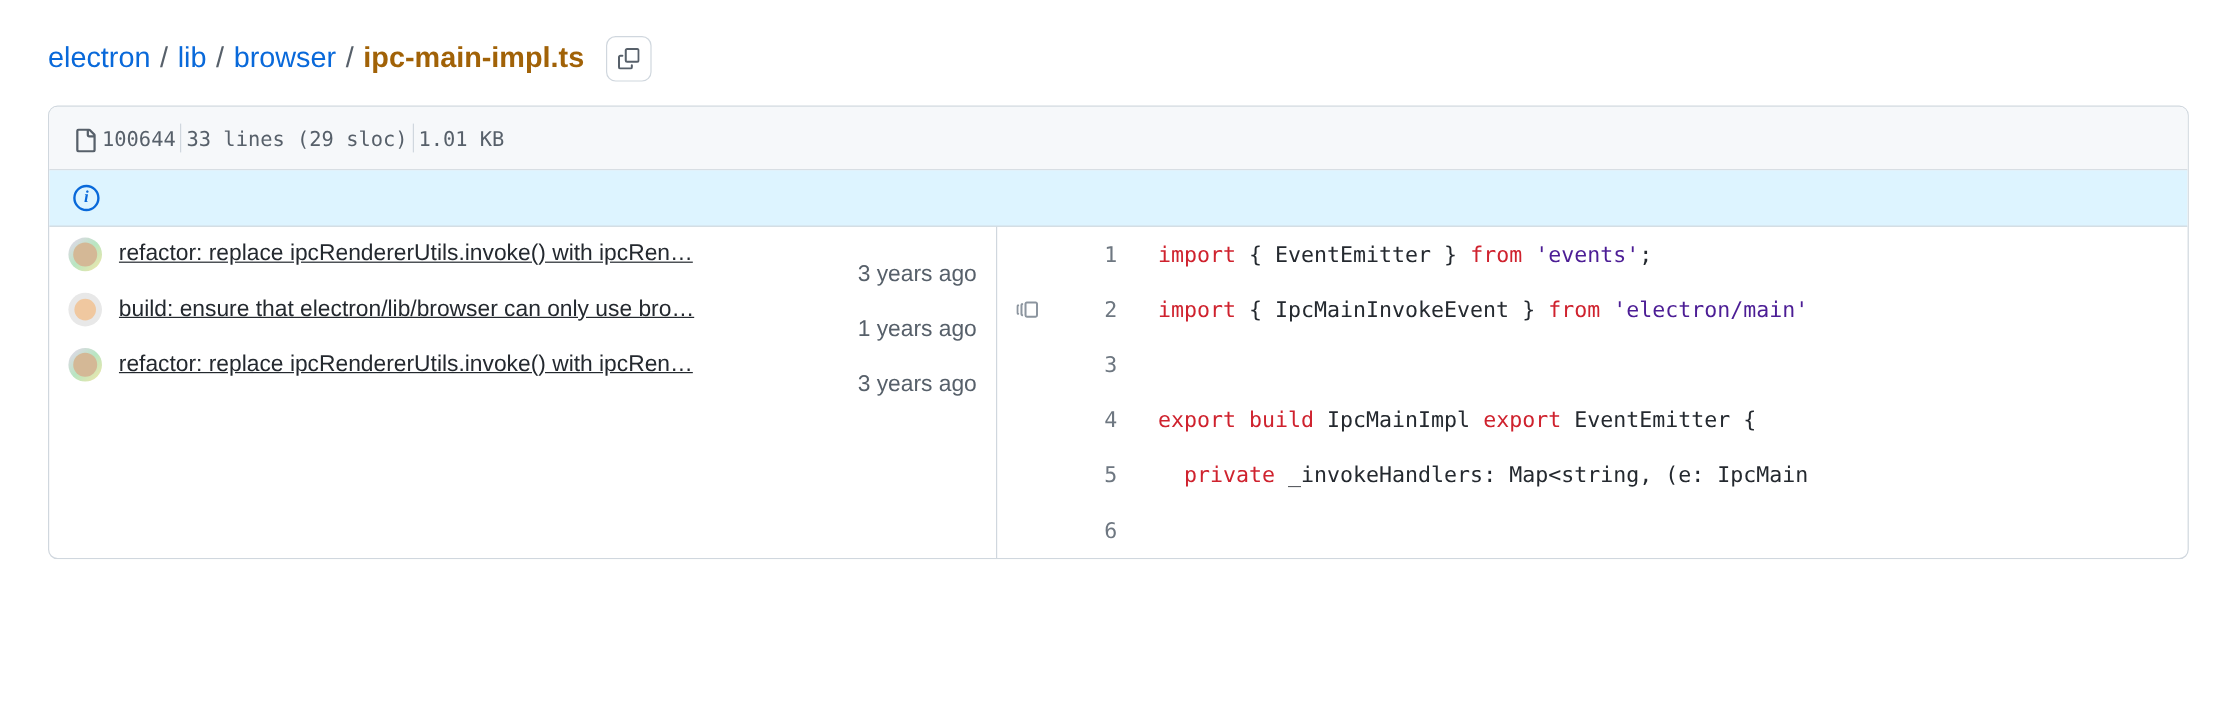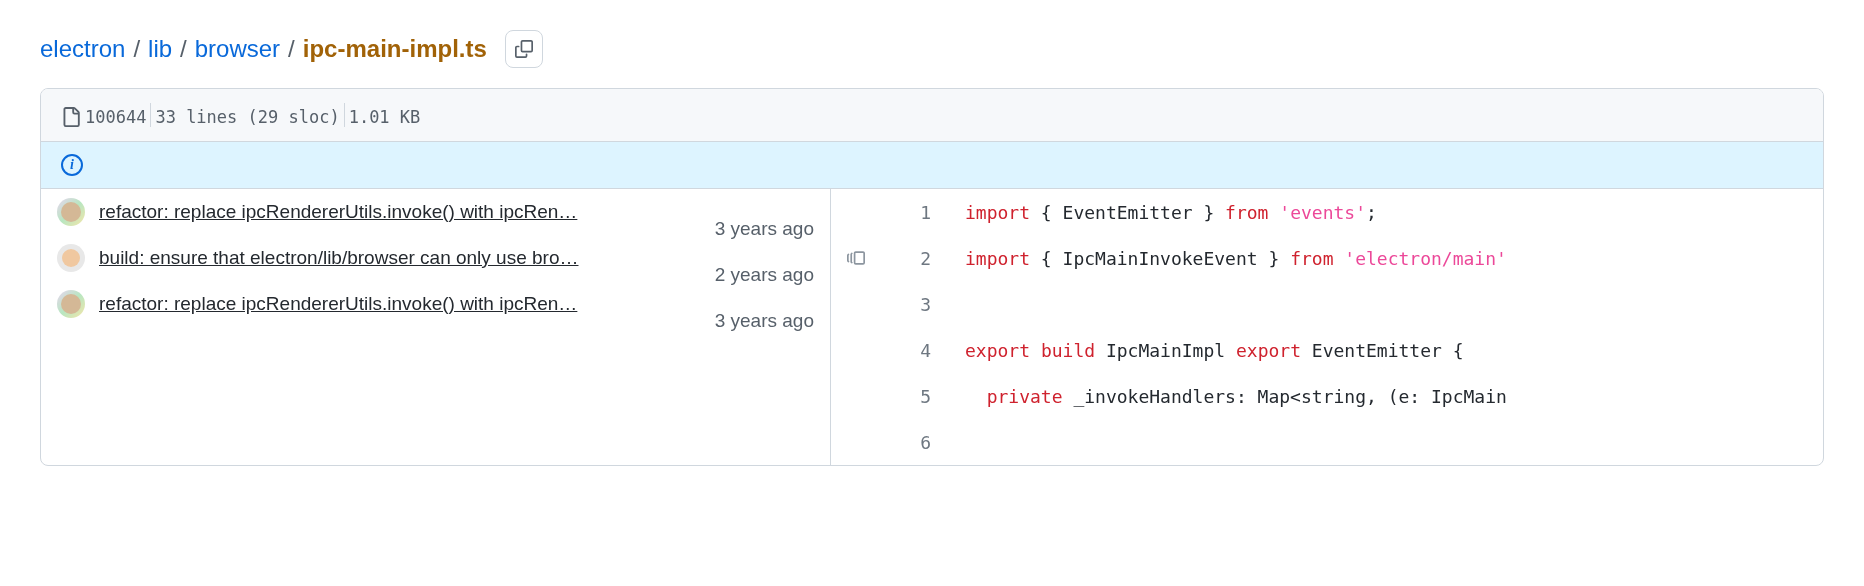--- a/index.html
+++ b/index.html
@@ -192,21 +192,21 @@
 }
 .codeline {
   flex: 1;
   font-family: ui-monospace, SFMono-Regular, "SF Mono", Menlo, Consolas, monospace;
   font-size: 18px;
   white-space: pre;
   overflow: hidden;
   padding-left: 14px;
 }
 .tok-kw { color: #cf222e; }
-.tok-st { color: #ec4899; }
+.tok-st { color: #4c1d95; }
 .tok-pl { color: #24292f; }
 </style>
 </head>
 <body>
 
 <div class="container">
 
   <div class="breadcrumb">
     <a href="#">electron</a>
     <span class="sep">/</span>
@@ -245,21 +245,21 @@
     <div class="blame-body">
       <div class="blame-left" id="blame-left">
           <div class="blame-row">
             <span class="avatar av1"></span>
             <a href="#" class="commit-msg">refactor: replace ipcRendererUtils.invoke() with ipcRen…</a>
             <span class="commit-age">3 years ago</span>
           </div>
           <div class="blame-row">
             <span class="avatar av2"></span>
             <a href="#" class="commit-msg">build: ensure that electron/lib/browser can only use bro…</a>
-            <span class="commit-age">2 years ago</span>
+            <span class="commit-age">1 years ago</span>
           </div>
           <div class="blame-row">
             <span class="avatar av1"></span>
             <a href="#" class="commit-msg">refactor: replace ipcRendererUtils.invoke() with ipcRen…</a>
             <span class="commit-age">3 years ago</span>
           </div>
         </div>
       <div class="blame-right" id="blame-right">
           <div class="code-row">
             <span class="reblame-col"></span>

